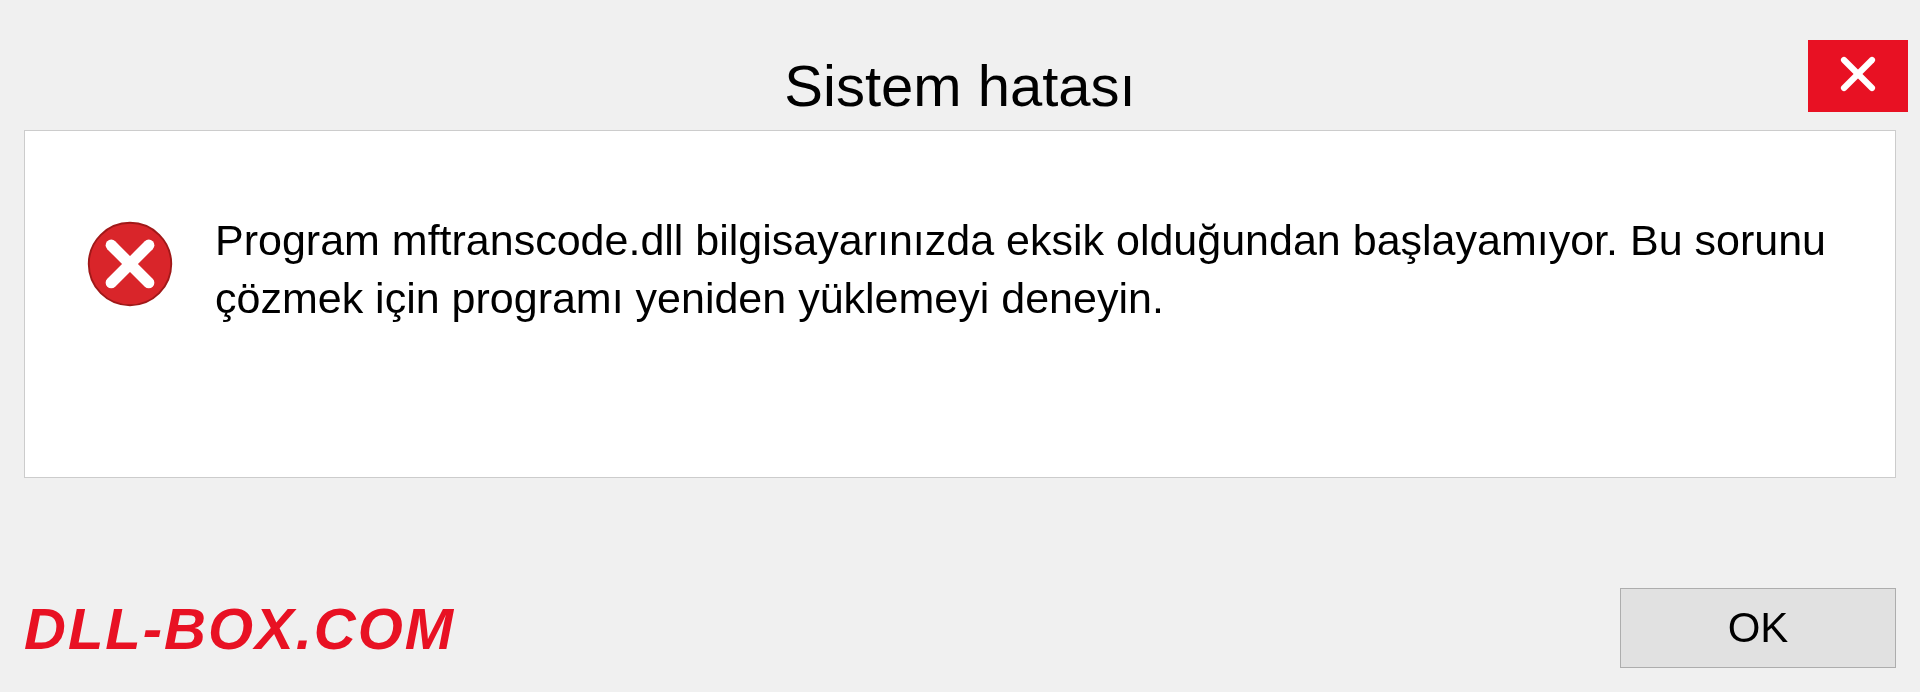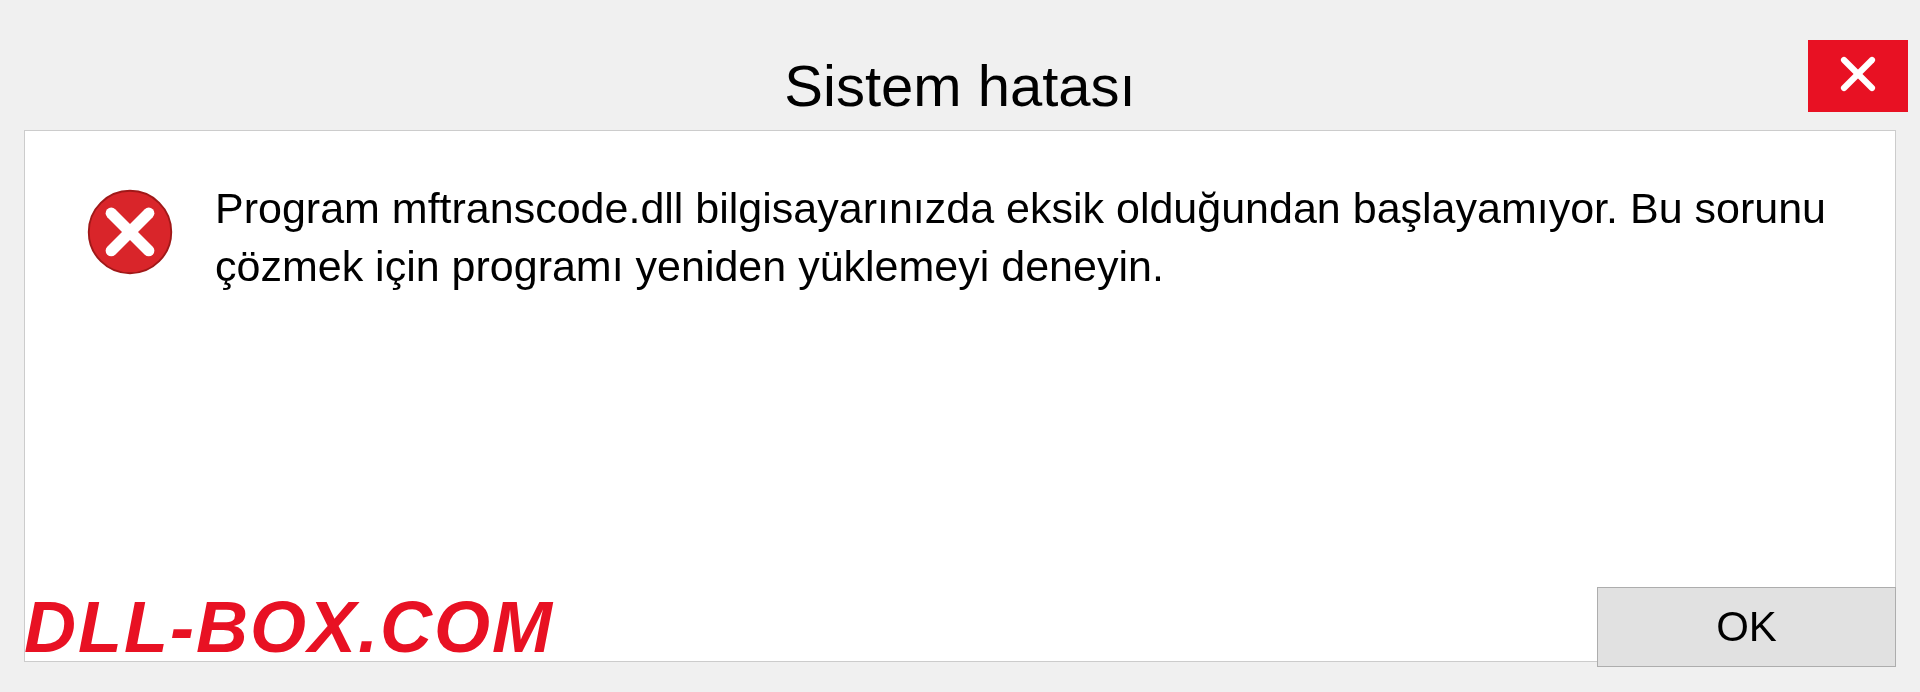--- a/index.html
+++ b/index.html
@@ -41,22 +41,22 @@
       cursor: pointer;
     }
     .close-button svg {
       width: 42px;
       height: 42px;
     }
     .content-box {
       margin: 0 24px;
       background: #ffffff;
       border: 1px solid #ccc;
-      height: 532px;
-      padding: 48px 60px;
+      height: 348px;
+      padding: 80px 60px;
       display: flex;
       align-items: flex-start;
       gap: 40px;
     }
     .error-icon {
       width: 90px;
       height: 90px;
       flex-shrink: 0;
       margin-top: 8px;
     }
@@ -74,29 +74,29 @@
       position: absolute;
       bottom: 24px;
       left: 0;
       right: 0;
       display: flex;
       justify-content: space-between;
       align-items: center;
       padding: 0 24px;
     }
     .watermark {
-      font-size: 72px;
+      font-size: 58px;
       font-weight: 900;
       font-style: italic;
       color: #e81123;
       letter-spacing: 2px;
       font-family: Arial, sans-serif;
     }
     .ok-button {
-      width: 299px;
+      width: 276px;
       height: 80px;
       background: #e1e1e1;
       border: 1px solid #adadad;
       font-size: 42px;
       color: #000;
       cursor: pointer;
       display: flex;
       align-items: center;
       justify-content: center;
       font-family: inherit;

